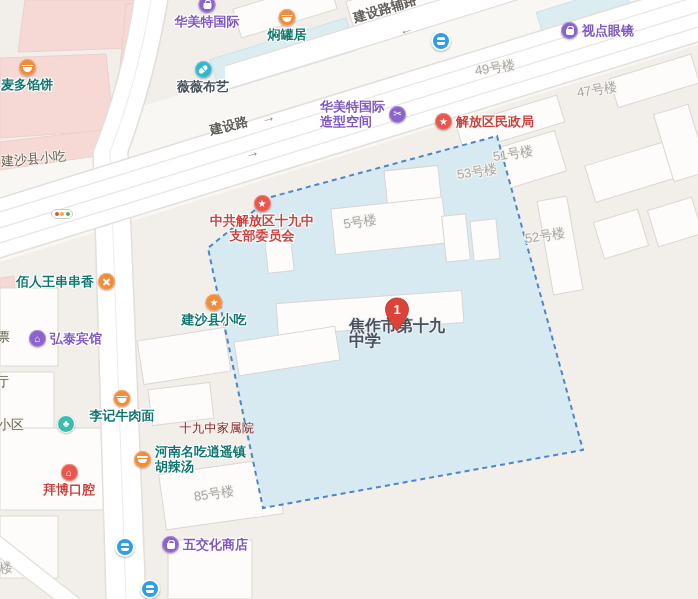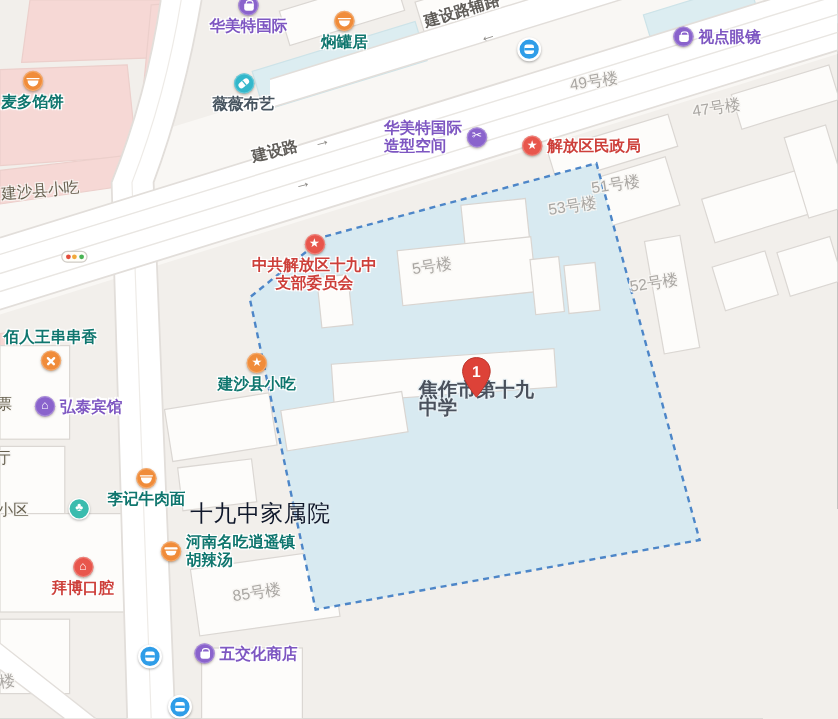--- a/index.html
+++ b/index.html
@@ -34,21 +34,21 @@
   .g-x::before{transform:rotate(45deg)}.g-x::after{transform:rotate(-45deg)}
   .g-capsule{position:relative;width:10px;height:4.5px;background:#fff;border-radius:3px;transform:rotate(-40deg);}
   .g-capsule::after{content:"";position:absolute;left:4.5px;top:0;width:1px;height:4.5px;background:#33b7cb;}
 
   
   .blabel{position:absolute;color:#a9a6a2;font-size:13px;white-space:nowrap;z-index:8;
     transform:translate(-50%,-50%) rotate(-9deg);
     text-shadow:-1px -1px 0 #f7f5f2,1px -1px 0 #f7f5f2,-1px 1px 0 #f7f5f2,1px 1px 0 #f7f5f2;}
   .alabel{position:absolute;color:#66604f;font-size:13px;white-space:nowrap;z-index:8;
     text-shadow:-1px -1px 0 #f7f5f2,1px -1px 0 #f7f5f2,-1px 1px 0 #f7f5f2,1px 1px 0 #f7f5f2;}
-  .biglabel{position:absolute;color:#0f172a;font-size:19px;letter-spacing:.5px;white-space:nowrap;z-index:8;
+  .biglabel{position:absolute;color:#7f1d1d;font-size:12px;letter-spacing:.5px;white-space:nowrap;z-index:8;
     transform:translate(-50%,-50%);text-shadow:0 0 3px #f3f0ec;}
   .roadlabel{position:absolute;color:#605d59;font-size:13px;font-weight:600;white-space:nowrap;z-index:9;
     transform:translate(-50%,-50%) rotate(-17deg);
     text-shadow:-1px -1px 0 #fff,1px -1px 0 #fff,-1px 1px 0 #fff,1px 1px 0 #fff;}
   .roadarrow{position:absolute;color:#8d8a86;font-size:14px;z-index:9;
     transform:translate(-50%,-50%) rotate(-15deg);}
 
   
   .school-label{position:absolute;z-index:20;color:#4a515c;font-size:16px;font-weight:600;
     text-align:left;line-height:15px;transform:translateX(-50%);white-space:nowrap;
@@ -217,21 +217,21 @@
   <div class="poi col red" style="left:262px;top:195px;">
     <span class="picon">
         <span class="gchar">★</span>
       </span>
     <span class="txt txt2">
       <span>中共解放区十九中</span><br>
       <span>支部委员会</span>
     </span>
   </div>
 
-  <div class="poi orange" style="left:3px;top:273px;flex-direction:column;">
+  <div class="poi orange" style="left:16px;top:273px;">
     <span class="txt">佰人王串串香</span>
     <span class="picon">
         <span class="g-x"></span>
       </span>
   </div>
 
   <div class="poi col orange" style="left:214px;top:294px;">
     <span class="picon">
         <span class="gchar">★</span>
       </span>

